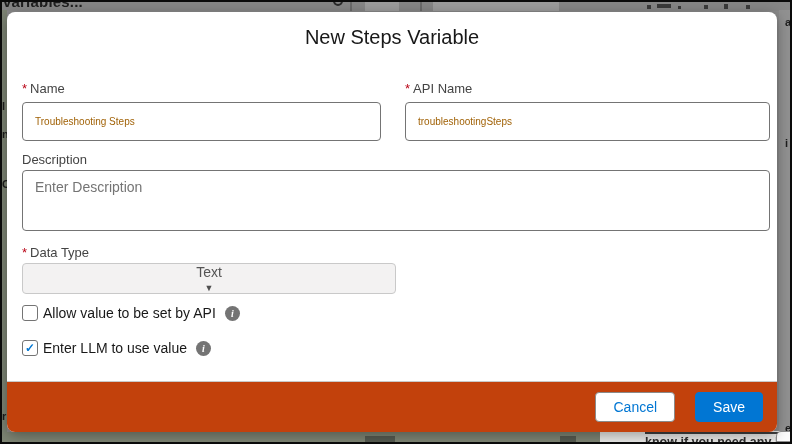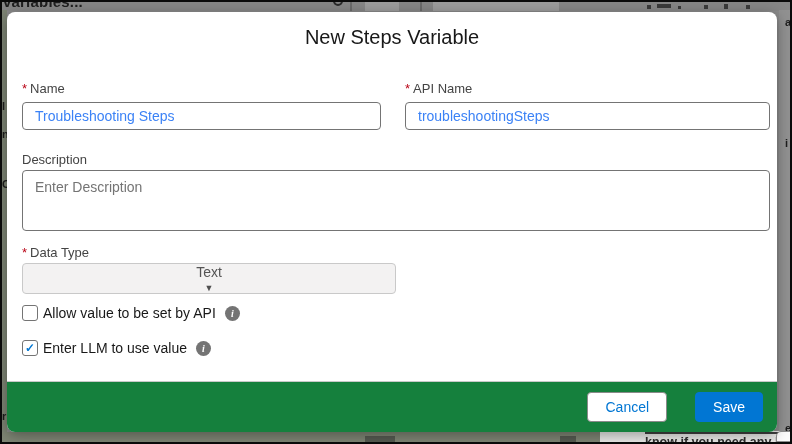--- a/index.html
+++ b/index.html
@@ -55,22 +55,22 @@
     box-shadow: 0 3px 14px rgba(0,0,0,.35);
     overflow: hidden;
   }
   .modal-title {
     position: absolute; top: 14px; left: 0; width: 100%;
     text-align: center; font-size: 20px; color: #181818; font-weight: 400;
   }
   .field-label { position: absolute; display: flex; align-items: baseline; font-size: 13px; color: #444444; }
   .req { color: #ba0517; margin-right: 3px; font-size: 13px; }
   .txt-input {
-    position: absolute; height: 28px; border: 1px solid #747474; border-radius: 4px;
-    padding: 0 12px; font-size: 14px; color: #3b82f6; background: #fff;
+    position: absolute; height: 39px; border: 1px solid #747474; border-radius: 4px;
+    padding: 0 12px; font-size: 10px; color: #a16207; background: #fff;
     font-family: "Liberation Sans", sans-serif; outline: none; width: 100%;
   }
   .input-wrap { position: absolute; }
   .input-wrap input { position: static; }
   .desc-area {
     position: absolute; left: 15px; top: 158px; width: 748px; height: 61px;
     border: 1px solid #747474; border-radius: 4px; padding: 8px 12px;
     font-size: 14px; color: #181818; resize: none; outline: none;
     font-family: "Liberation Sans", sans-serif;
   }
@@ -92,23 +92,23 @@
   .cb-label { font-size: 14px; color: #181818; margin-left: 5px; }
   .info-icon {
     width: 15px; height: 15px; border-radius: 50%; background: #747474;
     color: #ffffff; font-size: 10px; font-weight: 700; font-style: italic;
     font-family: "Liberation Serif", serif;
     display: flex; align-items: center; justify-content: center;
     margin-left: 9px; cursor: pointer; flex: none;
   }
   .modal-footer {
     position: absolute; left: 0; bottom: 0; width: 100%; height: 51px;
-    background: #15803d; border-top: 1px solid #c9c9c9;
+    background: #c2410c; border-top: 1px solid #c9c9c9;
     display: flex; align-items: center; justify-content: flex-end;
-    gap: 28px; padding-right: 14px;
+    gap: 20px; padding-right: 14px;
   }
   .btn {
     height: 30px; border-radius: 4px; font-size: 14px; padding: 0 17px;
     font-family: "Liberation Sans", sans-serif; cursor: pointer;
   }
   .btn-cancel { background: #ffffff; border: 1px solid #8a8a8a; color: #0176d3; }
   .btn-save { background: #0176d3; border: 1px solid #0176d3; color: #ffffff; }
 </style>
 </head>
 <body>

